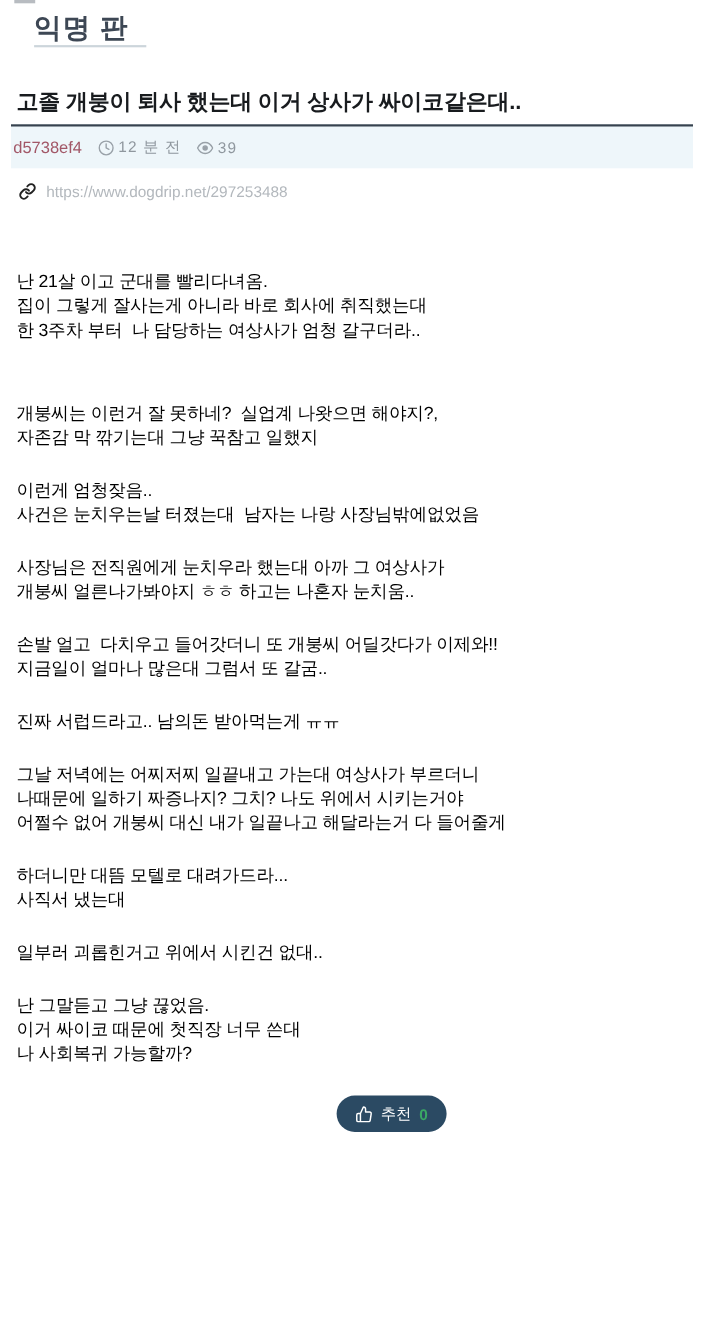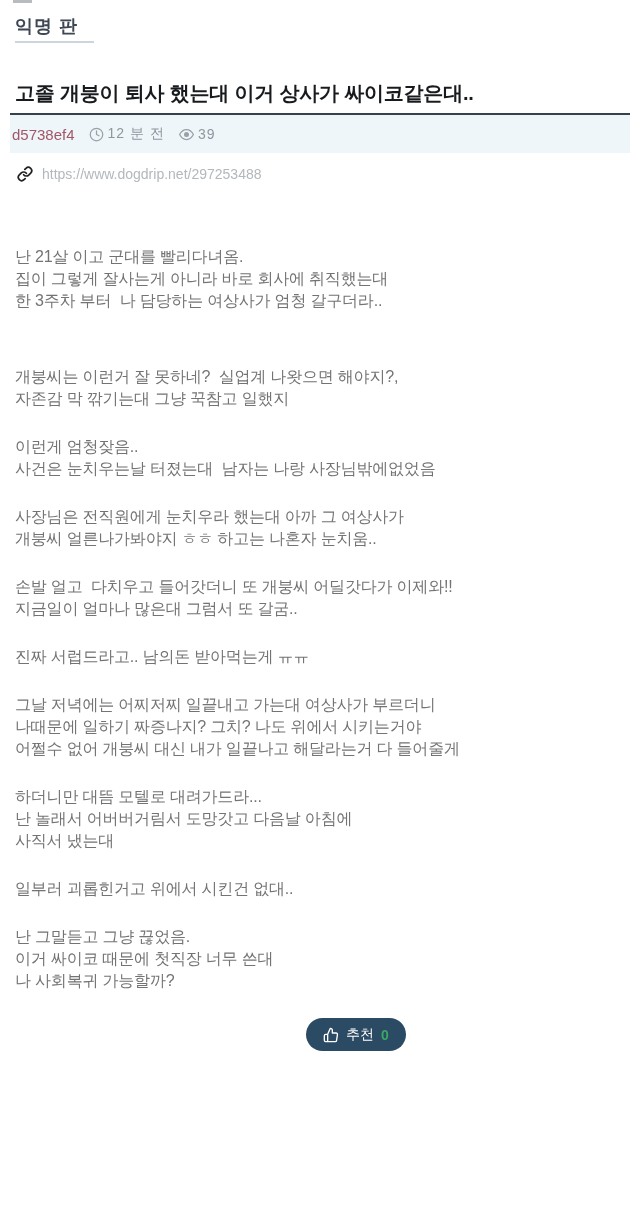--- a/index.html
+++ b/index.html
@@ -10,23 +10,23 @@
   }
   .page { padding: 0 15px; position: relative; }
 
   .top-fragment {
     position: absolute; left: 13px; top: 0; width: 19px; height: 3px;
     background: #9aa0a6; opacity: .7;
   }
 
   .board-title-wrap { padding-top: 14px; }
   .board-title {
-    display: inline-block; font-size: 18px; font-weight: bold;
+    display: inline-block; font-size: 25px; font-weight: bold;
     color: #3d4754; letter-spacing: 1px; line-height: 24px;
-    border-bottom: 2px solid #ccd5db; padding: 0 16px 3px 0;
+    border-bottom: 2px solid #ccd5db; padding: 0 16px 3px 0; margin-left: 16px;
   }
 
   .post-title {
     margin-top: 38px; font-size: 20px; font-weight: bold;
     color: #181b1e; line-height: 24px; letter-spacing: -0.2px;
   }
 
   .meta-bar {
     margin: 8px -5px 0 -5px; height: 40px;
     background: var(--meta-bar-bg, #eef6fa);
@@ -40,21 +40,21 @@
 
   .link-row { margin-top: 13px; display: flex; align-items: flex-start; gap: 9px; padding-left: 2px; }
   .link-icon { width: 16px; height: 16px; display: block; }
   .post-url { color: #b3b8bd; font-size: 14px; }
 
   .post-body { margin-top: 64px; }
   .para { margin: 0 0 26px 0; }
   .para:first-child { margin-bottom: 54px; }
   .body-line {
     min-height: 22px; line-height: 22px; font-size: 16px;
-    color: #737373; white-space: pre-wrap; letter-spacing: -0.2px;
+    color: #000000; white-space: pre-wrap; letter-spacing: -0.2px;
   }
 
   .vote-row {
     display: flex; justify-content: center; align-items: center;
     gap: 26px; transform: translateX(36px); margin-top: 0;
   }
   .vote-btn {
     background: var(--button-bg, #2b4a63); color: #ffffff; border: none;
     height: 33px; border-radius: 17px; padding: 0 17px;
     display: flex; align-items: center; gap: 7px;
@@ -129,21 +129,20 @@
       <div class="para">
         <div class="body-line">진짜 서럽드라고.. 남의돈 받아먹는게 ㅠㅠ</div>
       </div>
       <div class="para">
         <div class="body-line">그날 저녁에는 어찌저찌 일끝내고 가는대 여상사가 부르더니</div>
         <div class="body-line">나때문에 일하기 짜증나지? 그치? 나도 위에서 시키는거야</div>
         <div class="body-line">어쩔수 없어 개붕씨 대신 내가 일끝나고 해달라는거 다 들어줄게</div>
       </div>
       <div class="para">
         <div class="body-line">하더니만 대뜸 모텔로 대려가드라...</div>
-        <div class="body-line">난 놀래서 어버버거림서 도망갓고 다음날 아침에</div>
         <div class="body-line">사직서 냈는대</div>
       </div>
       <div class="para">
         <div class="body-line">일부러 괴롭힌거고 위에서 시킨건 없대..</div>
       </div>
       <div class="para">
         <div class="body-line">난 그말듣고 그냥 끊었음.</div>
         <div class="body-line">이거 싸이코 때문에 첫직장 너무 쓴대</div>
         <div class="body-line">나 사회복귀 가능할까?</div>
       </div>

